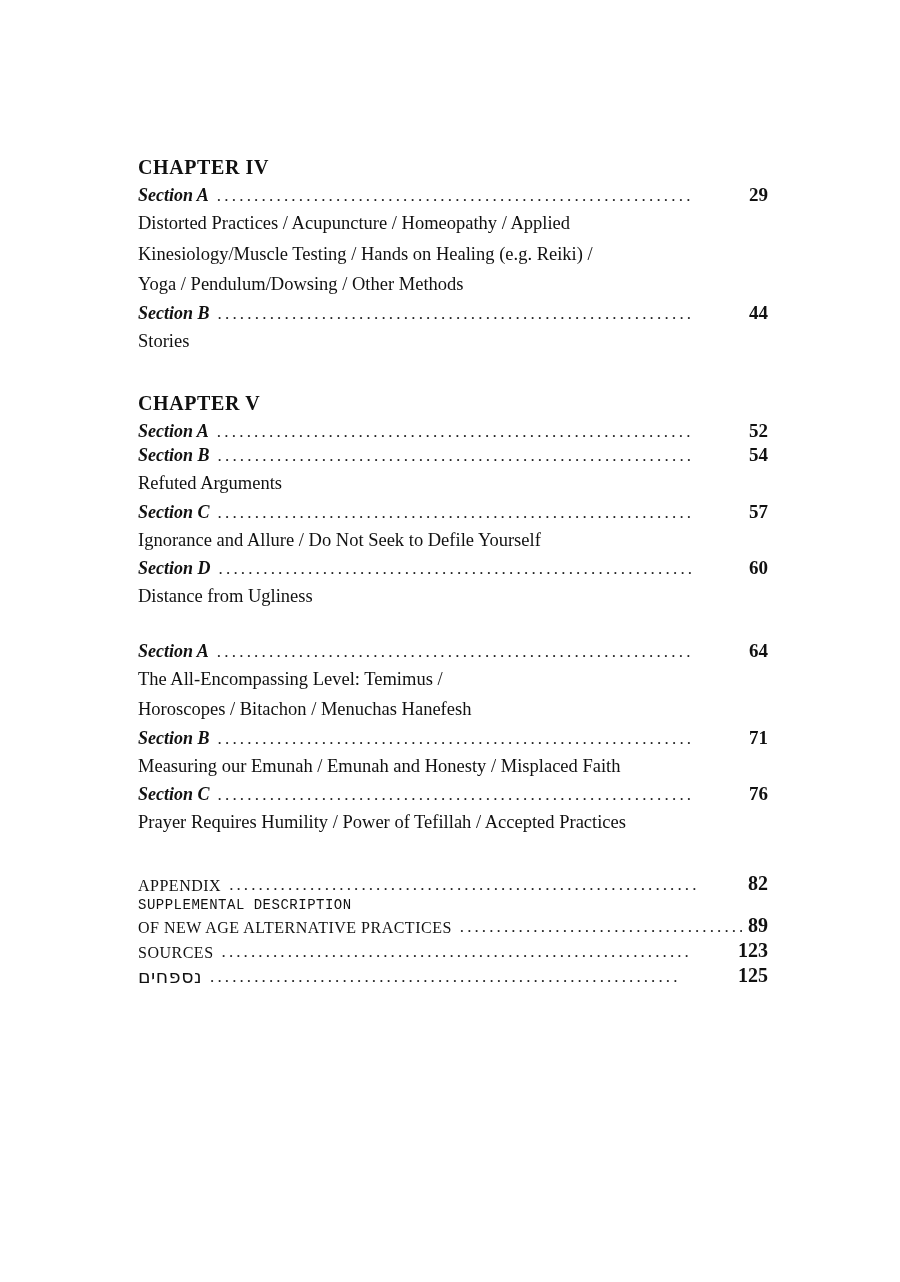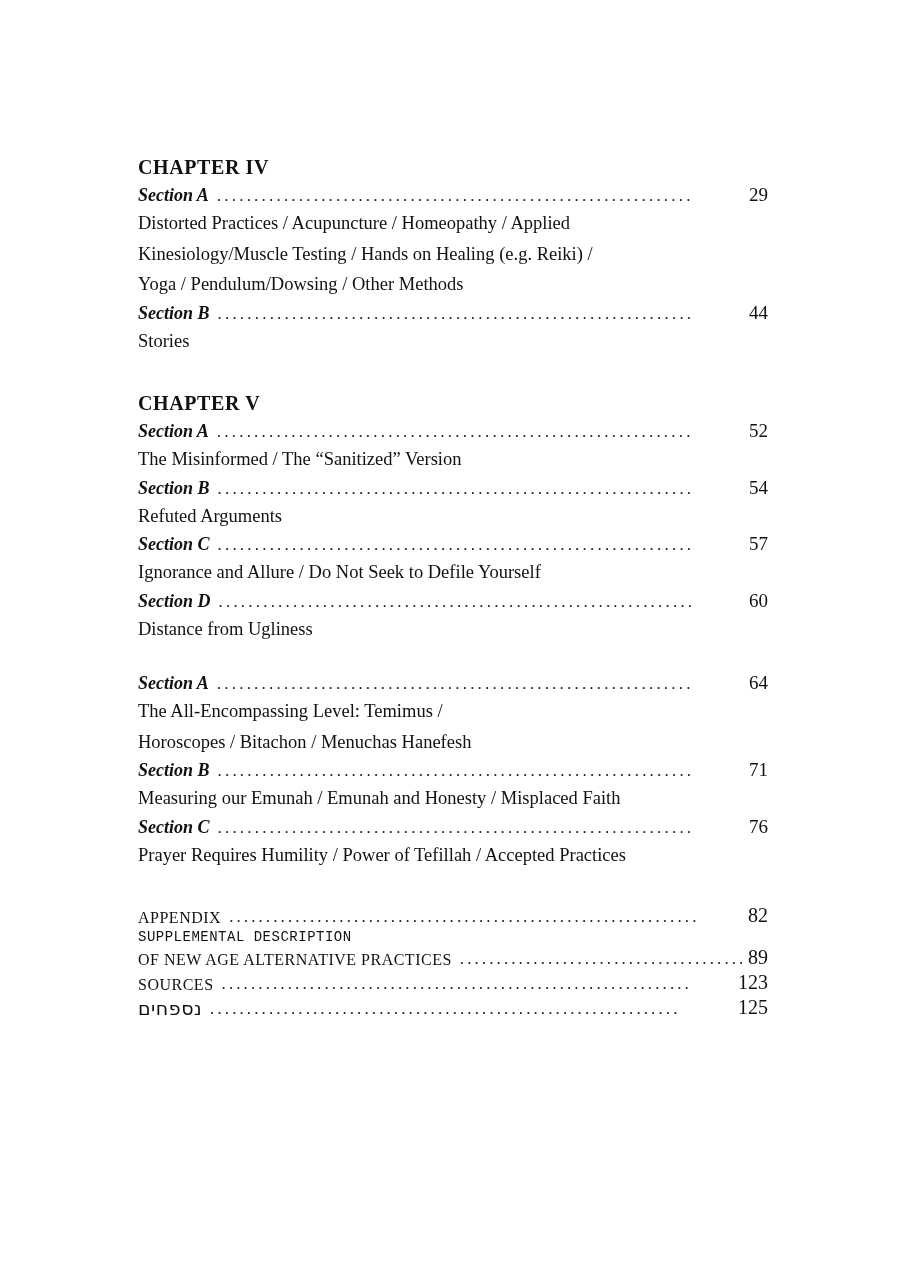--- a/index.html
+++ b/index.html
@@ -58,21 +58,21 @@
     color: #222;
     line-height: 1;
     position: relative;
     top: -2px;
   }
   .entry .page-num {
     flex: 0 0 auto;
     font-size: 19px;
     white-space: nowrap;
     font-style: normal;
-    font-weight: 400;
+    font-weight: 700;
   }
 
   .desc {
     font-size: 18.5px;
     line-height: 1.65;
     margin: 0 0 2px 0;
   }
   .desc-line {
     display: block;
     white-space: nowrap;
@@ -139,23 +139,20 @@
   </div>
 
   <div class="chapter-block">
     <div class="chapter-title">CHAPTER V</div>
 
     <div class="entry">
       <span class="label">Section A</span>
       <span class="dots">................................................................</span>
       <span class="page-num">52</span>
     </div>
-    <div class="desc">
-      <span class="desc-line">The Misinformed / The “Sanitized” Version</span>
-    </div>
 
     <div class="entry">
       <span class="label">Section B</span>
       <span class="dots">................................................................</span>
       <span class="page-num">54</span>
     </div>
     <div class="desc">
       <span class="desc-line">Refuted Arguments</span>
     </div>
 

